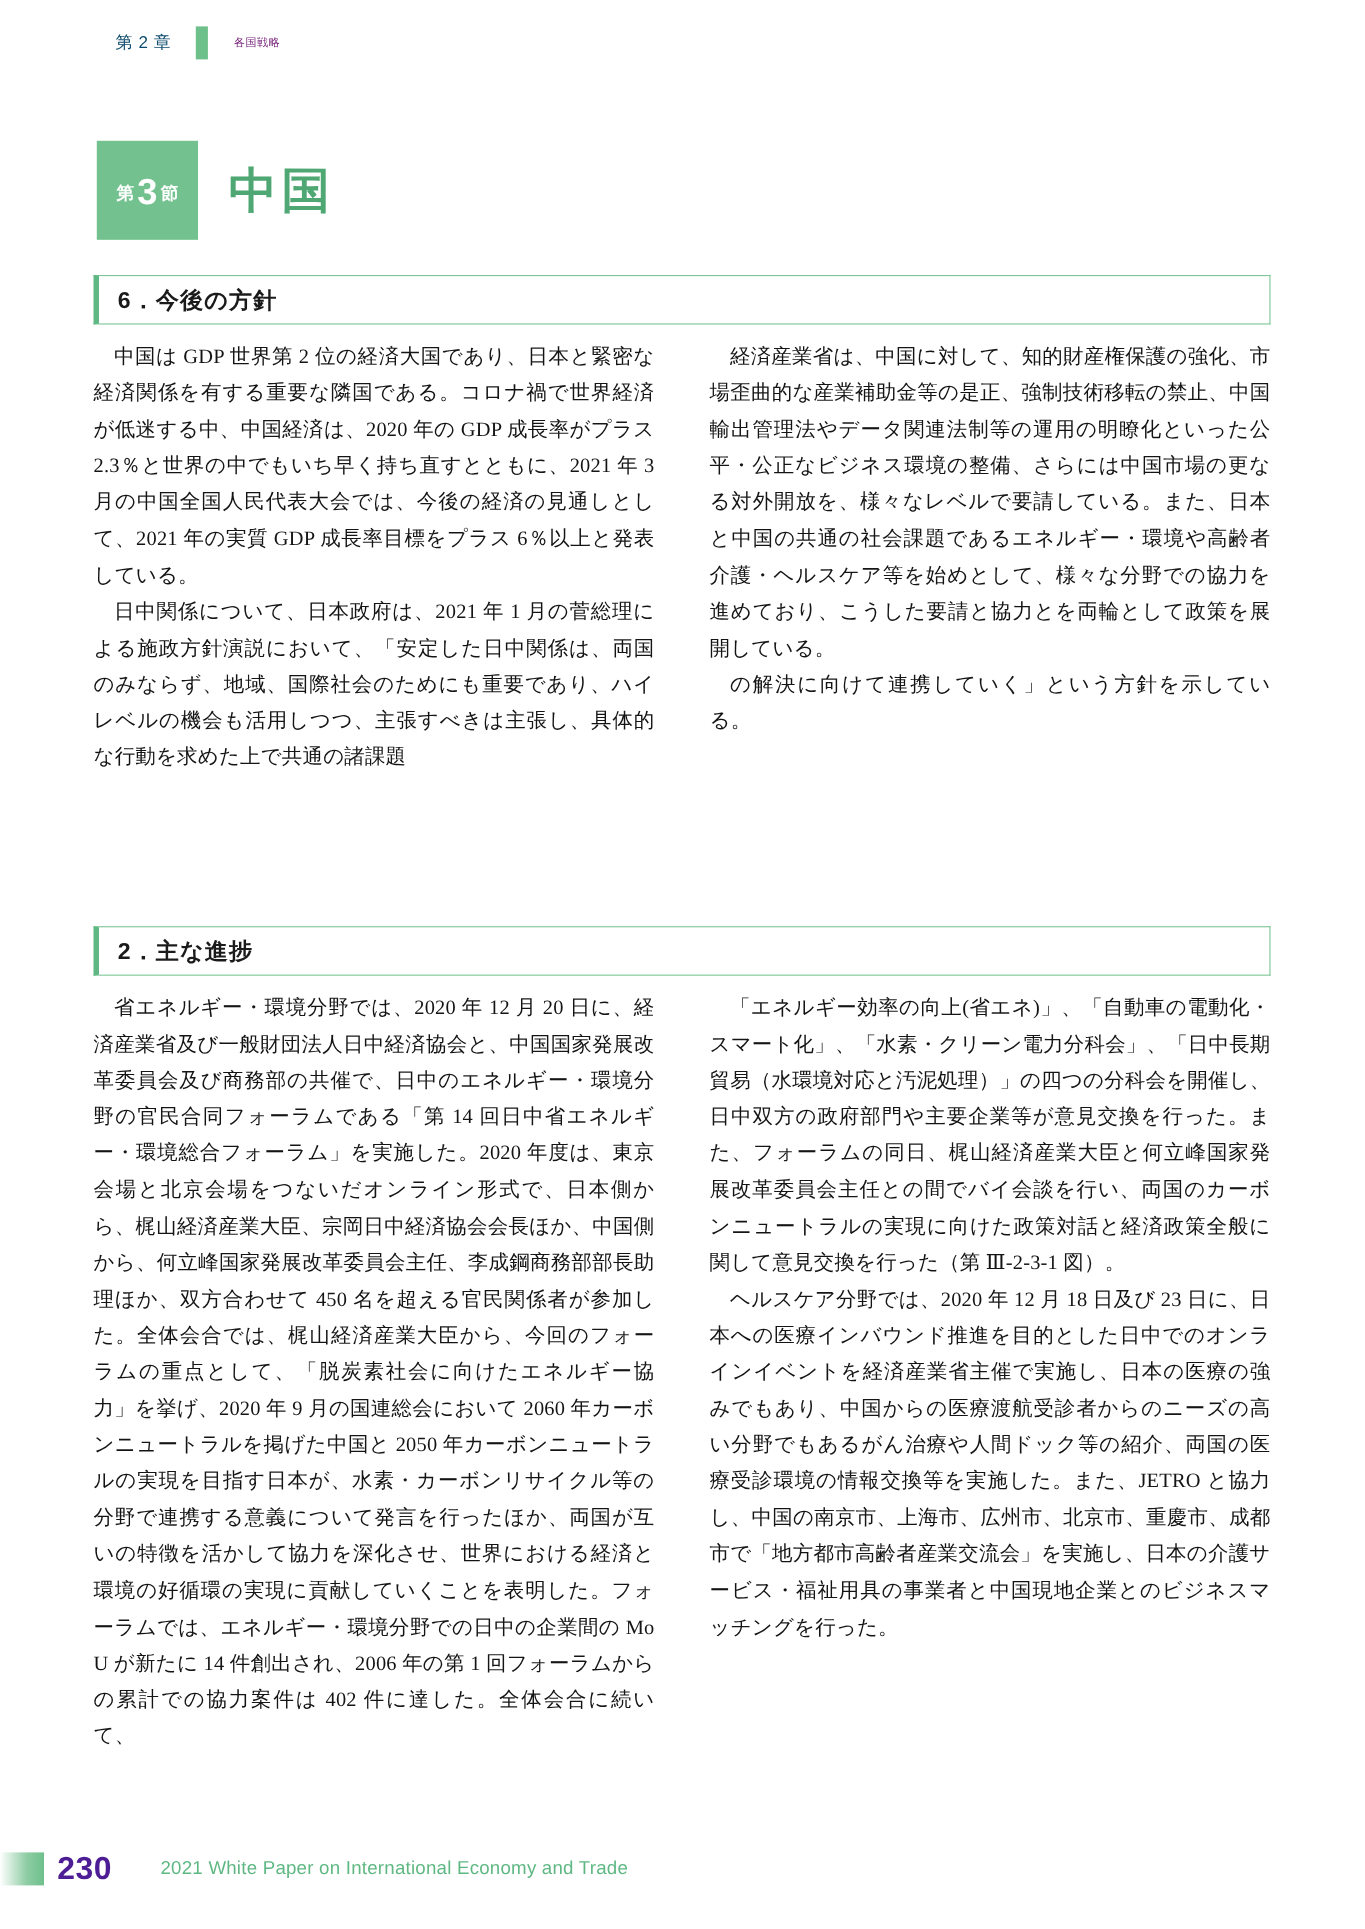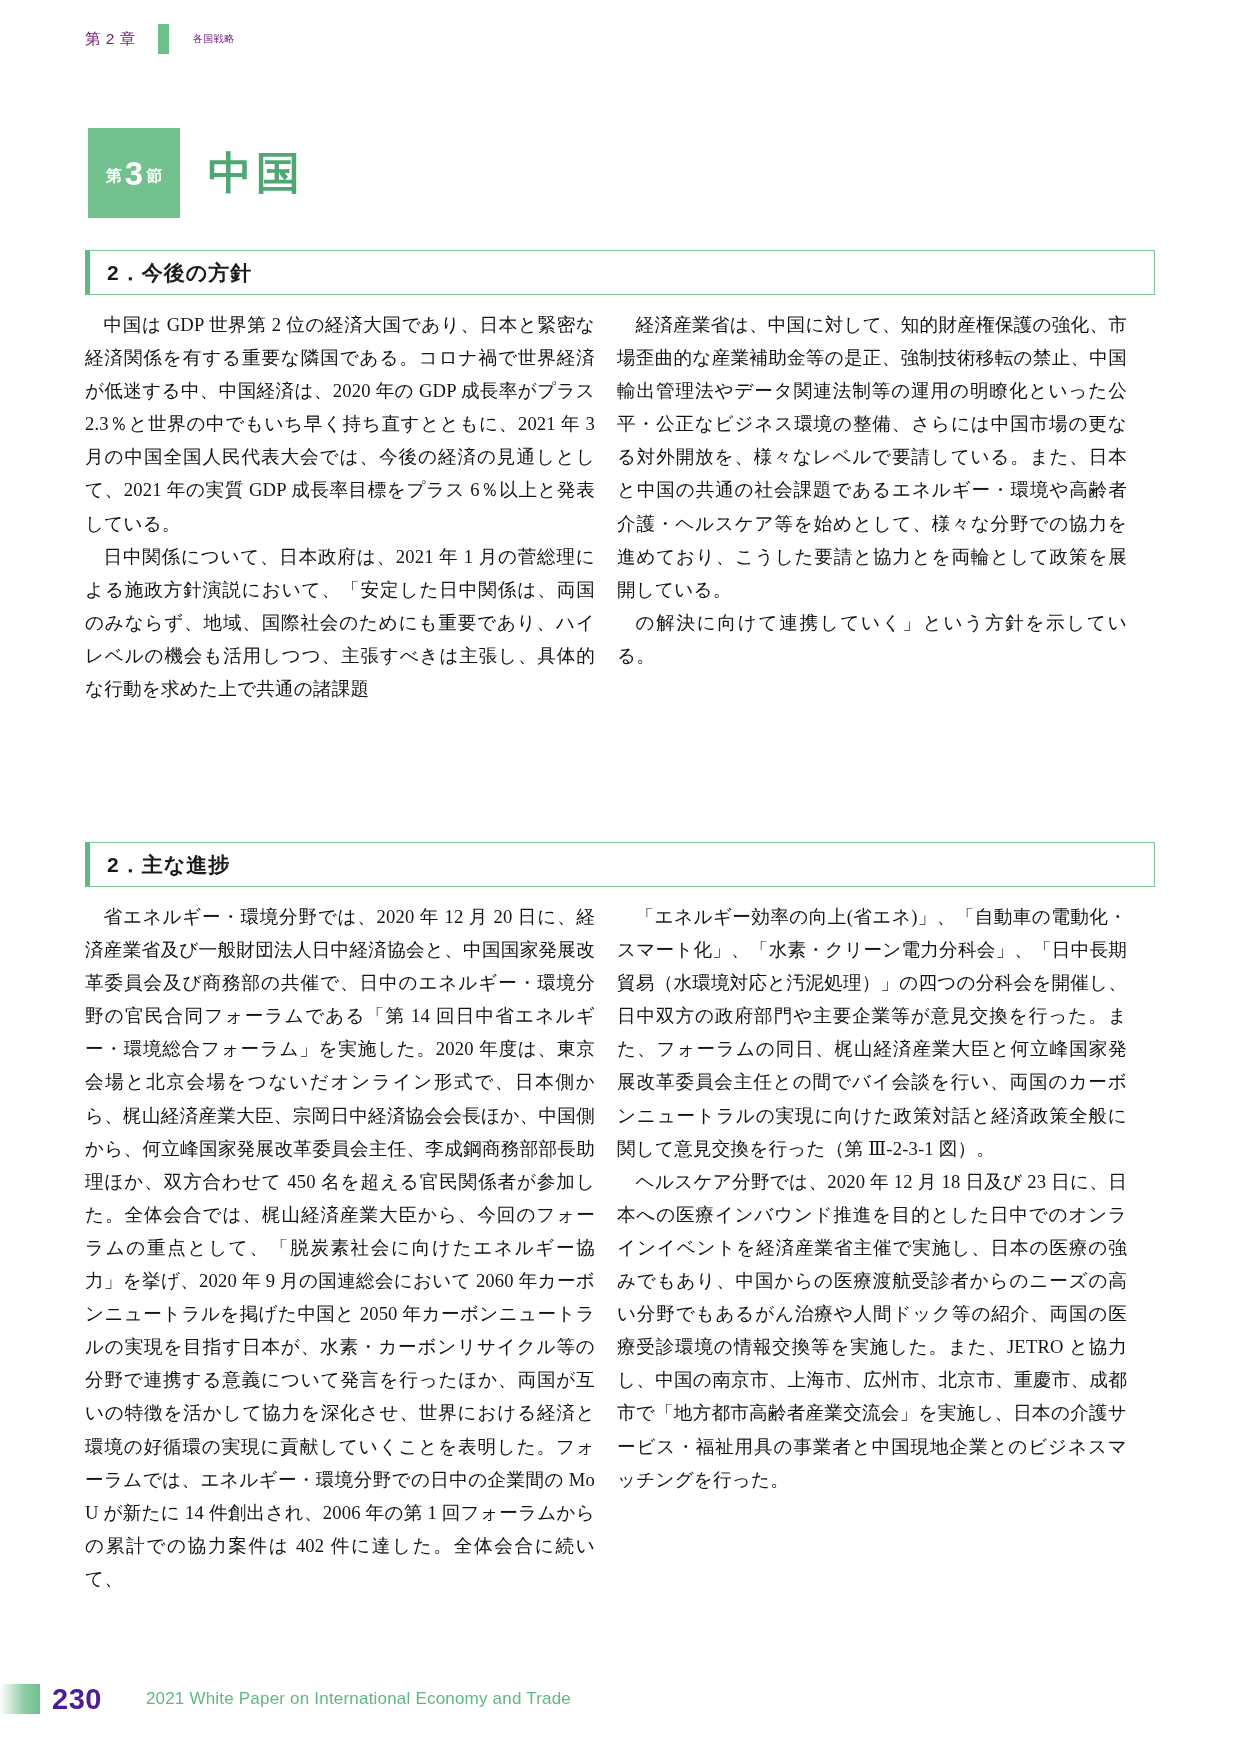--- a/index.html
+++ b/index.html
@@ -21,23 +21,24 @@
     position: absolute;
     top: 24px;
     left: 85px;
     display: flex;
     align-items: center;
     height: 30px;
   }
   .page-header .chapter-num {
     font-family: "Liberation Sans", "DejaVu Sans", sans-serif;
     font-size: 15.5px;
-    color: #701a75;
+    color: #0c4a6e;
     letter-spacing: .5px;
     white-space: nowrap;
+    margin-left: 20px;
   }
   .page-header .hdr-rule {
     width: 11px;
     height: 30px;
     background: #6ec08b;
     margin: 0 24px 0 22px;
     flex: none;
   }
   .page-header .chapter-title {
     font-family: Liberation Mono, monospace;
@@ -113,21 +114,21 @@
   }
   #head-1 { top: 250px; }
   #head-2 { top: 842px; }
 
   
   .columns {
     position: absolute;
     left: 85px;
     width: 1070px;
     display: flex;
-    gap: 22px;
+    gap: 50px;
   }
   #body-1 { top: 308px; }
   #body-2 { top: 900px; }
   .col {
     width: 510px;
     flex: none;
   }
   .col p {
     margin: 0;
     font-family: "Liberation Serif", "DejaVu Serif", serif;
@@ -186,21 +187,21 @@
 <div class="section-banner">
   <div class="section-badge">
     <span class="sb-small">第</span>
     <span class="sb-num">3</span>
     <span class="sb-small">節</span>
   </div>
   <div class="section-title">中国</div>
 </div>
 
 <div class="head-box" id="head-1">
-  <span class="head-text">2．今後の方針</span>
+  <span class="head-text">6．今後の方針</span>
 </div>
 
 <div class="columns" id="body-1">
   <div class="col">
     <p>中国は GDP 世界第 2 位の経済大国であり、日本と緊密な経済関係を有する重要な隣国である。コロナ禍で世界経済が低迷する中、中国経済は、2020 年の GDP 成長率がプラス 2.3％と世界の中でもいち早く持ち直すとともに、2021 年 3 月の中国全国人民代表大会では、今後の経済の見通しとして、2021 年の実質 GDP 成長率目標をプラス 6％以上と発表している。</p>
     <p>日中関係について、日本政府は、2021 年 1 月の菅総理による施政方針演説において、「安定した日中関係は、両国のみならず、地域、国際社会のためにも重要であり、ハイレベルの機会も活用しつつ、主張すべきは主張し、具体的な行動を求めた上で共通の諸課題</p>
   </div>
   <div class="col">
     <p>経済産業省は、中国に対して、知的財産権保護の強化、市場歪曲的な産業補助金等の是正、強制技術移転の禁止、中国輸出管理法やデータ関連法制等の運用の明瞭化といった公平・公正なビジネス環境の整備、さらには中国市場の更なる対外開放を、様々なレベルで要請している。また、日本と中国の共通の社会課題であるエネルギー・環境や高齢者介護・ヘルスケア等を始めとして、様々な分野での協力を進めており、こうした要請と協力とを両輪として政策を展開している。</p>
     <p>の解決に向けて連携していく」という方針を示している。</p>

